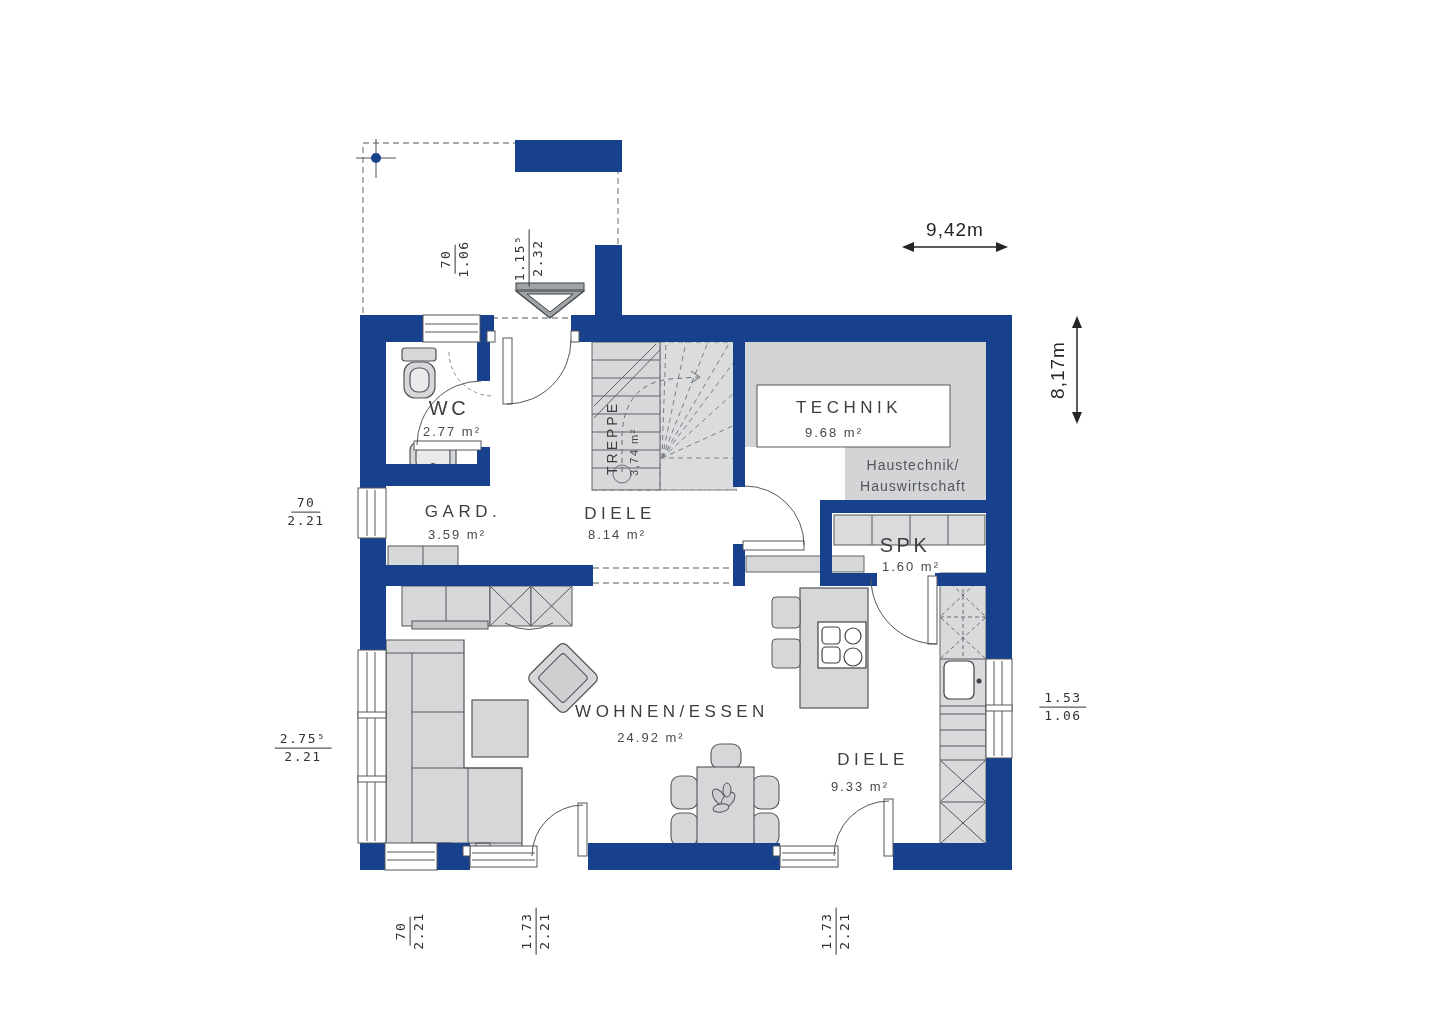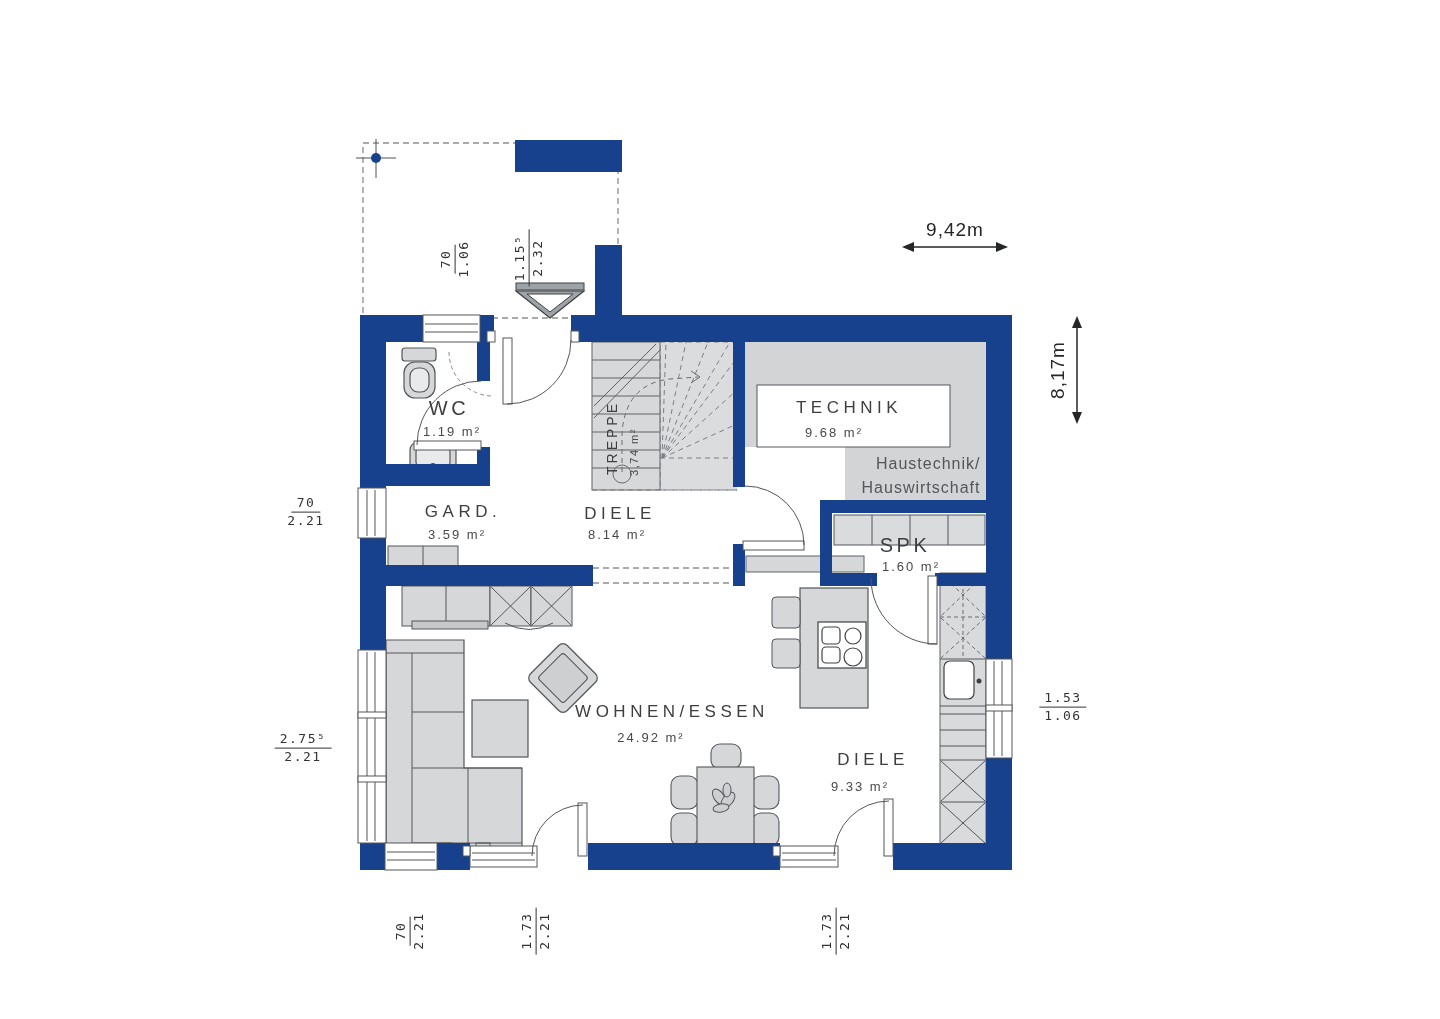--- a/index.html
+++ b/index.html
@@ -4,21 +4,21 @@
 <style>
   html,body{margin:0;padding:0;background:#ffffff;}
   #stage{position:relative;width:1440px;height:1019px;background:#fff;overflow:hidden;
          font-family:"Liberation Sans",sans-serif;}
   #plan-svg{position:absolute;left:0;top:0;}
   .lbl{position:absolute;transform:translate(-50%,-50%);white-space:nowrap;color:#3c3e40;}
   .room-name{font-size:17px;letter-spacing:4.5px;}
   .room-area{font-size:13px;letter-spacing:2px;color:#47494b;}
   .room-name.sm{font-size:20px;letter-spacing:3.5px;}
   .vert{transform:translate(-50%,-50%) rotate(-90deg);}
-  .note{font-size:16px;letter-spacing:1px;color:#54565a;text-align:right;line-height:1.5;margin-left:8px;}
+  .note{font-size:14px;letter-spacing:1px;color:#54565a;text-align:center;line-height:1.5;}
   .note span{display:block;}
   .dim{position:absolute;display:inline-flex;flex-direction:column;align-items:center;
        font-family:"DejaVu Sans Mono",monospace;font-size:13px;letter-spacing:1.5px;
        color:#333;line-height:1.3;white-space:nowrap;}
   .dim .top{border-bottom:1.5px solid #333;padding:0 5px;}
   .dim .bot{padding:0 5px;}
   .dim.h{transform:translate(-50%,-50%);}
   .dim.v{transform:translate(-50%,-50%) rotate(-90deg);}
   .overall{font-size:19px;letter-spacing:1px;color:#242628;}
 </style>
@@ -306,21 +306,21 @@
     <line x1="906" y1="247" x2="1004" y2="247"></line>
     <polygon points="902,247 914,242 914,252" fill="#242628" stroke="none"></polygon>
     <polygon points="1008,247 996,242 996,252" fill="#242628" stroke="none"></polygon>
     <line x1="1077" y1="320" x2="1077" y2="420"></line>
     <polygon points="1077,316 1072,328 1082,328" fill="#242628" stroke="none"></polygon>
     <polygon points="1077,424 1072,412 1082,412" fill="#242628" stroke="none"></polygon>
   </g>
 </svg>
 
 <div class="lbl room-name sm" style="left:449px;top:408px">WC</div>
-<div class="lbl room-area" style="left:452px;top:431px">1.19 m²</div>
+<div class="lbl room-area" style="left:452px;top:431px">2.77 m²</div>
 
 <div class="lbl room-name" style="left:463px;top:512px">GARD.</div>
 <div class="lbl room-area" style="left:457px;top:534px">3.59 m²</div>
 
 <div class="lbl room-name" style="left:620px;top:514px">DIELE</div>
 <div class="lbl room-area" style="left:617px;top:534px">8.14 m²</div>
 
 <div class="lbl room-name vert" style="left:612px;top:438px;font-size:14px;letter-spacing:3px">TREPPE</div>
 <div class="lbl room-area vert" style="left:634px;top:452px;font-size:11px;letter-spacing:1.5px">3,74 m²</div>
 

